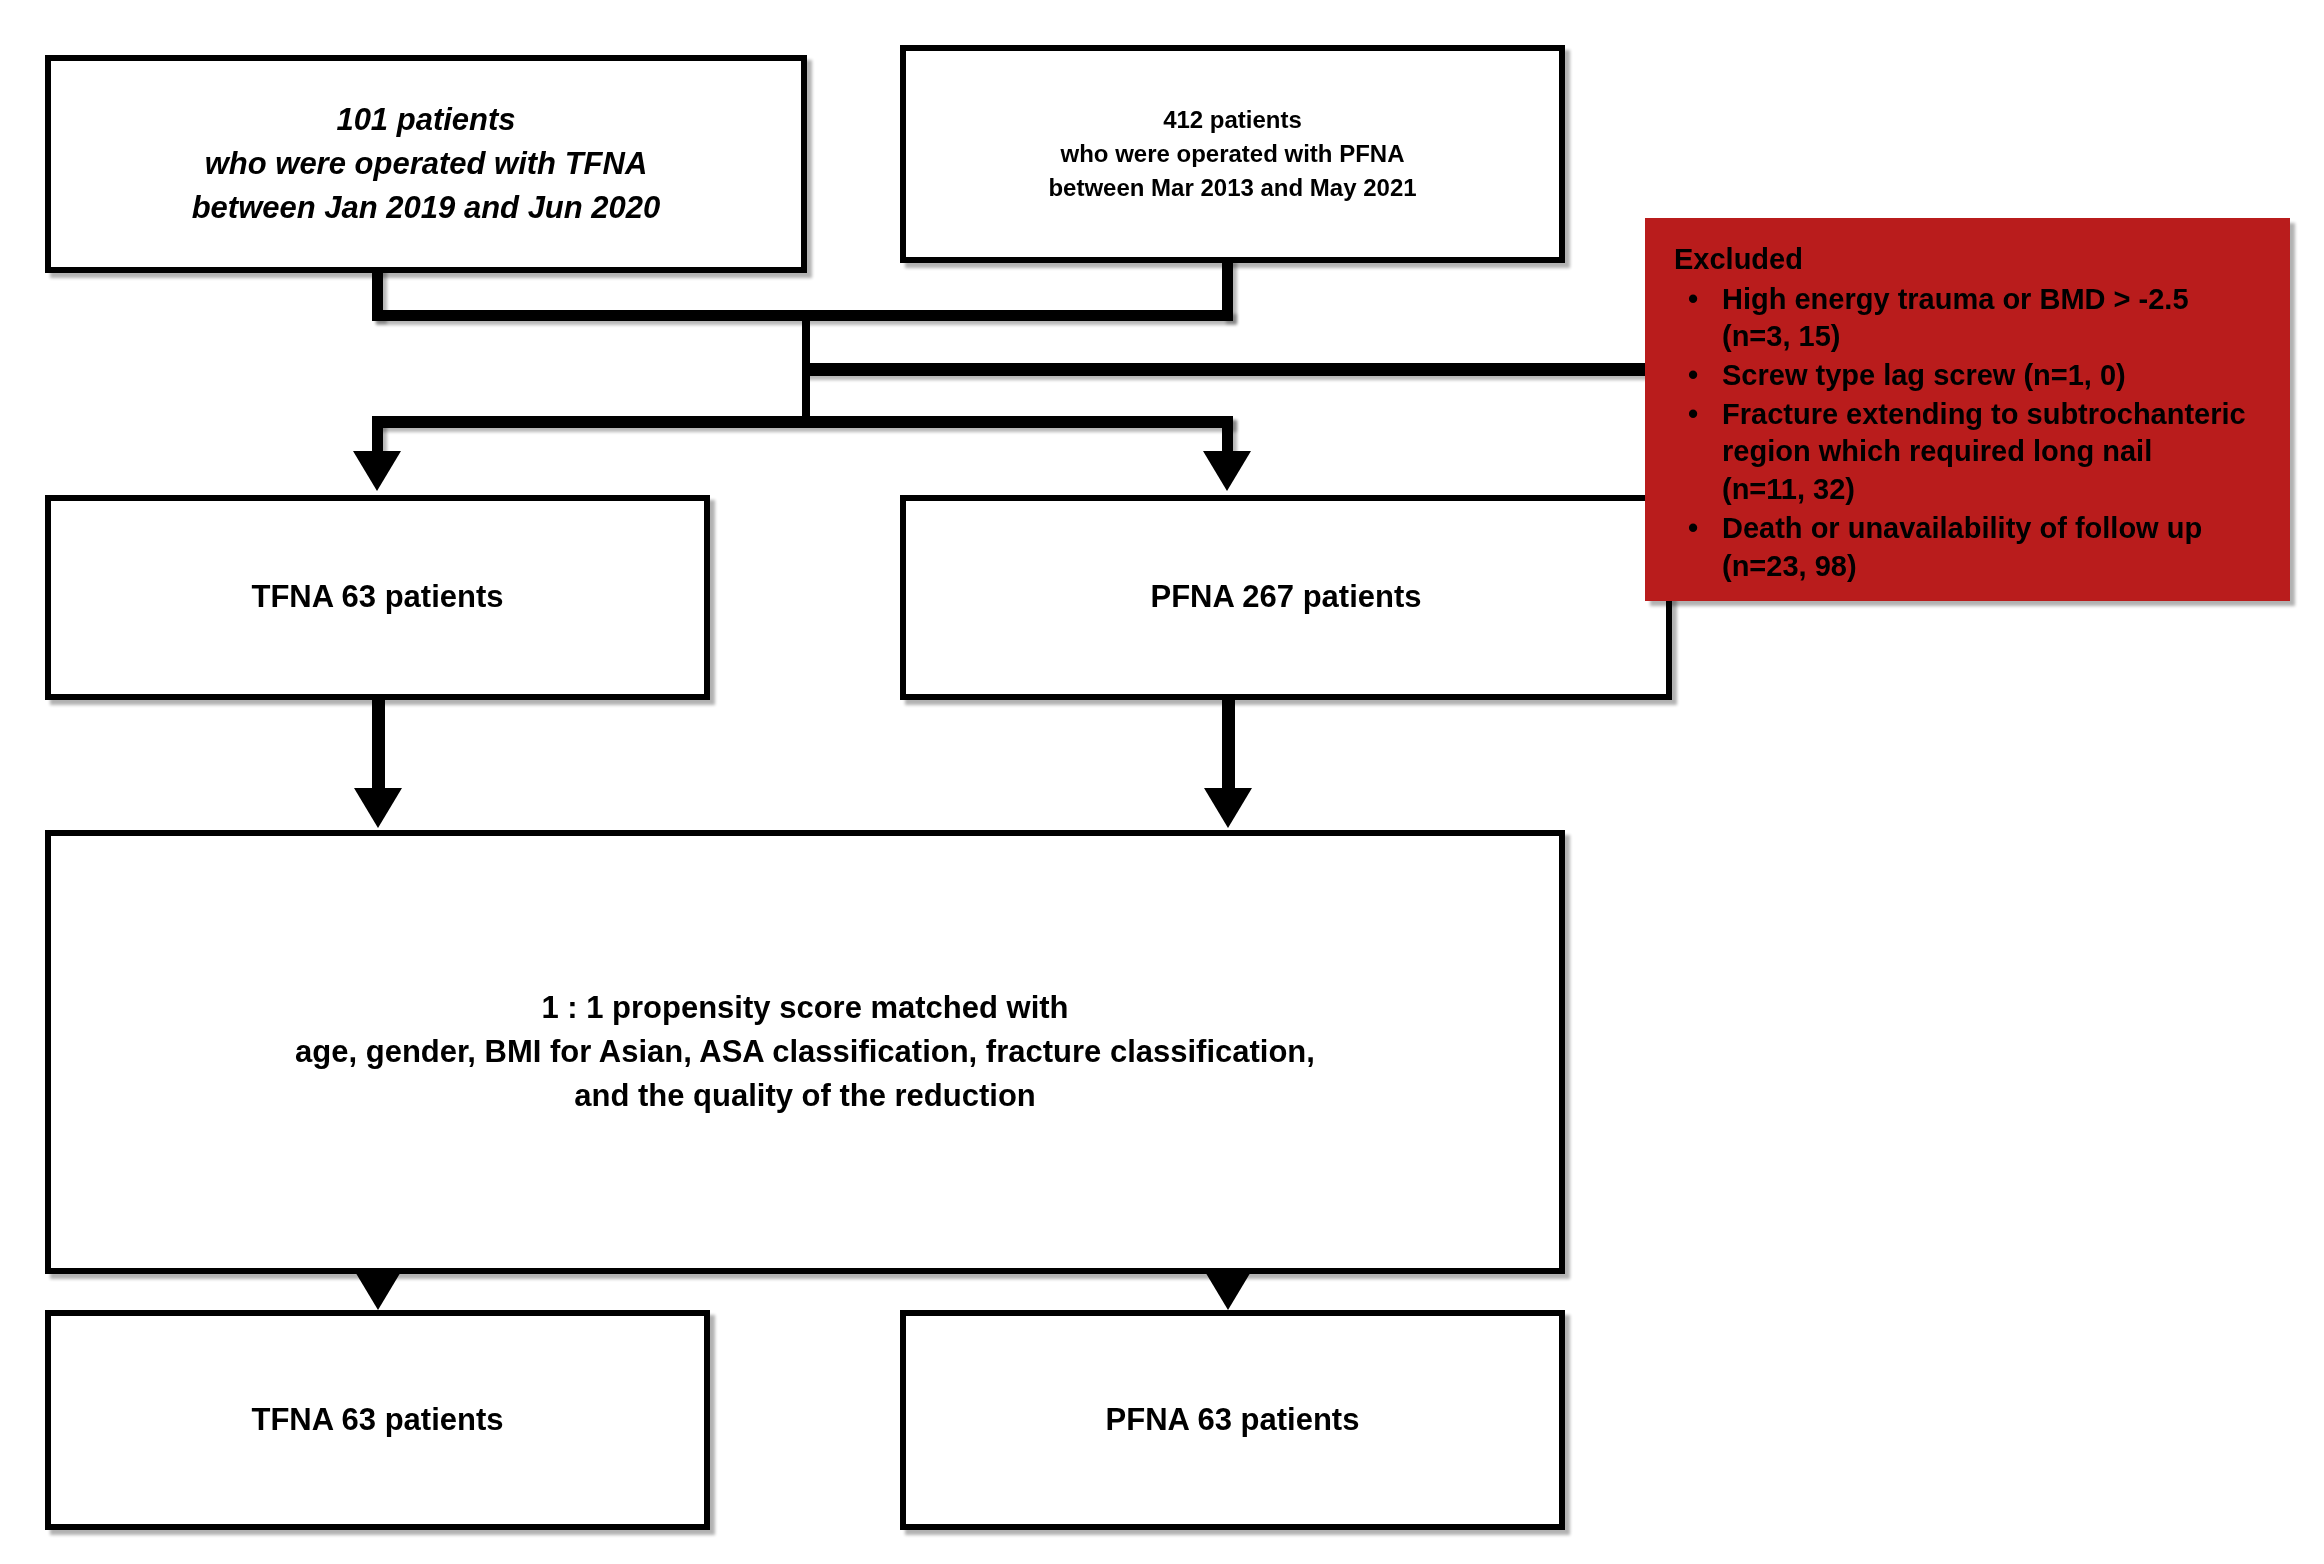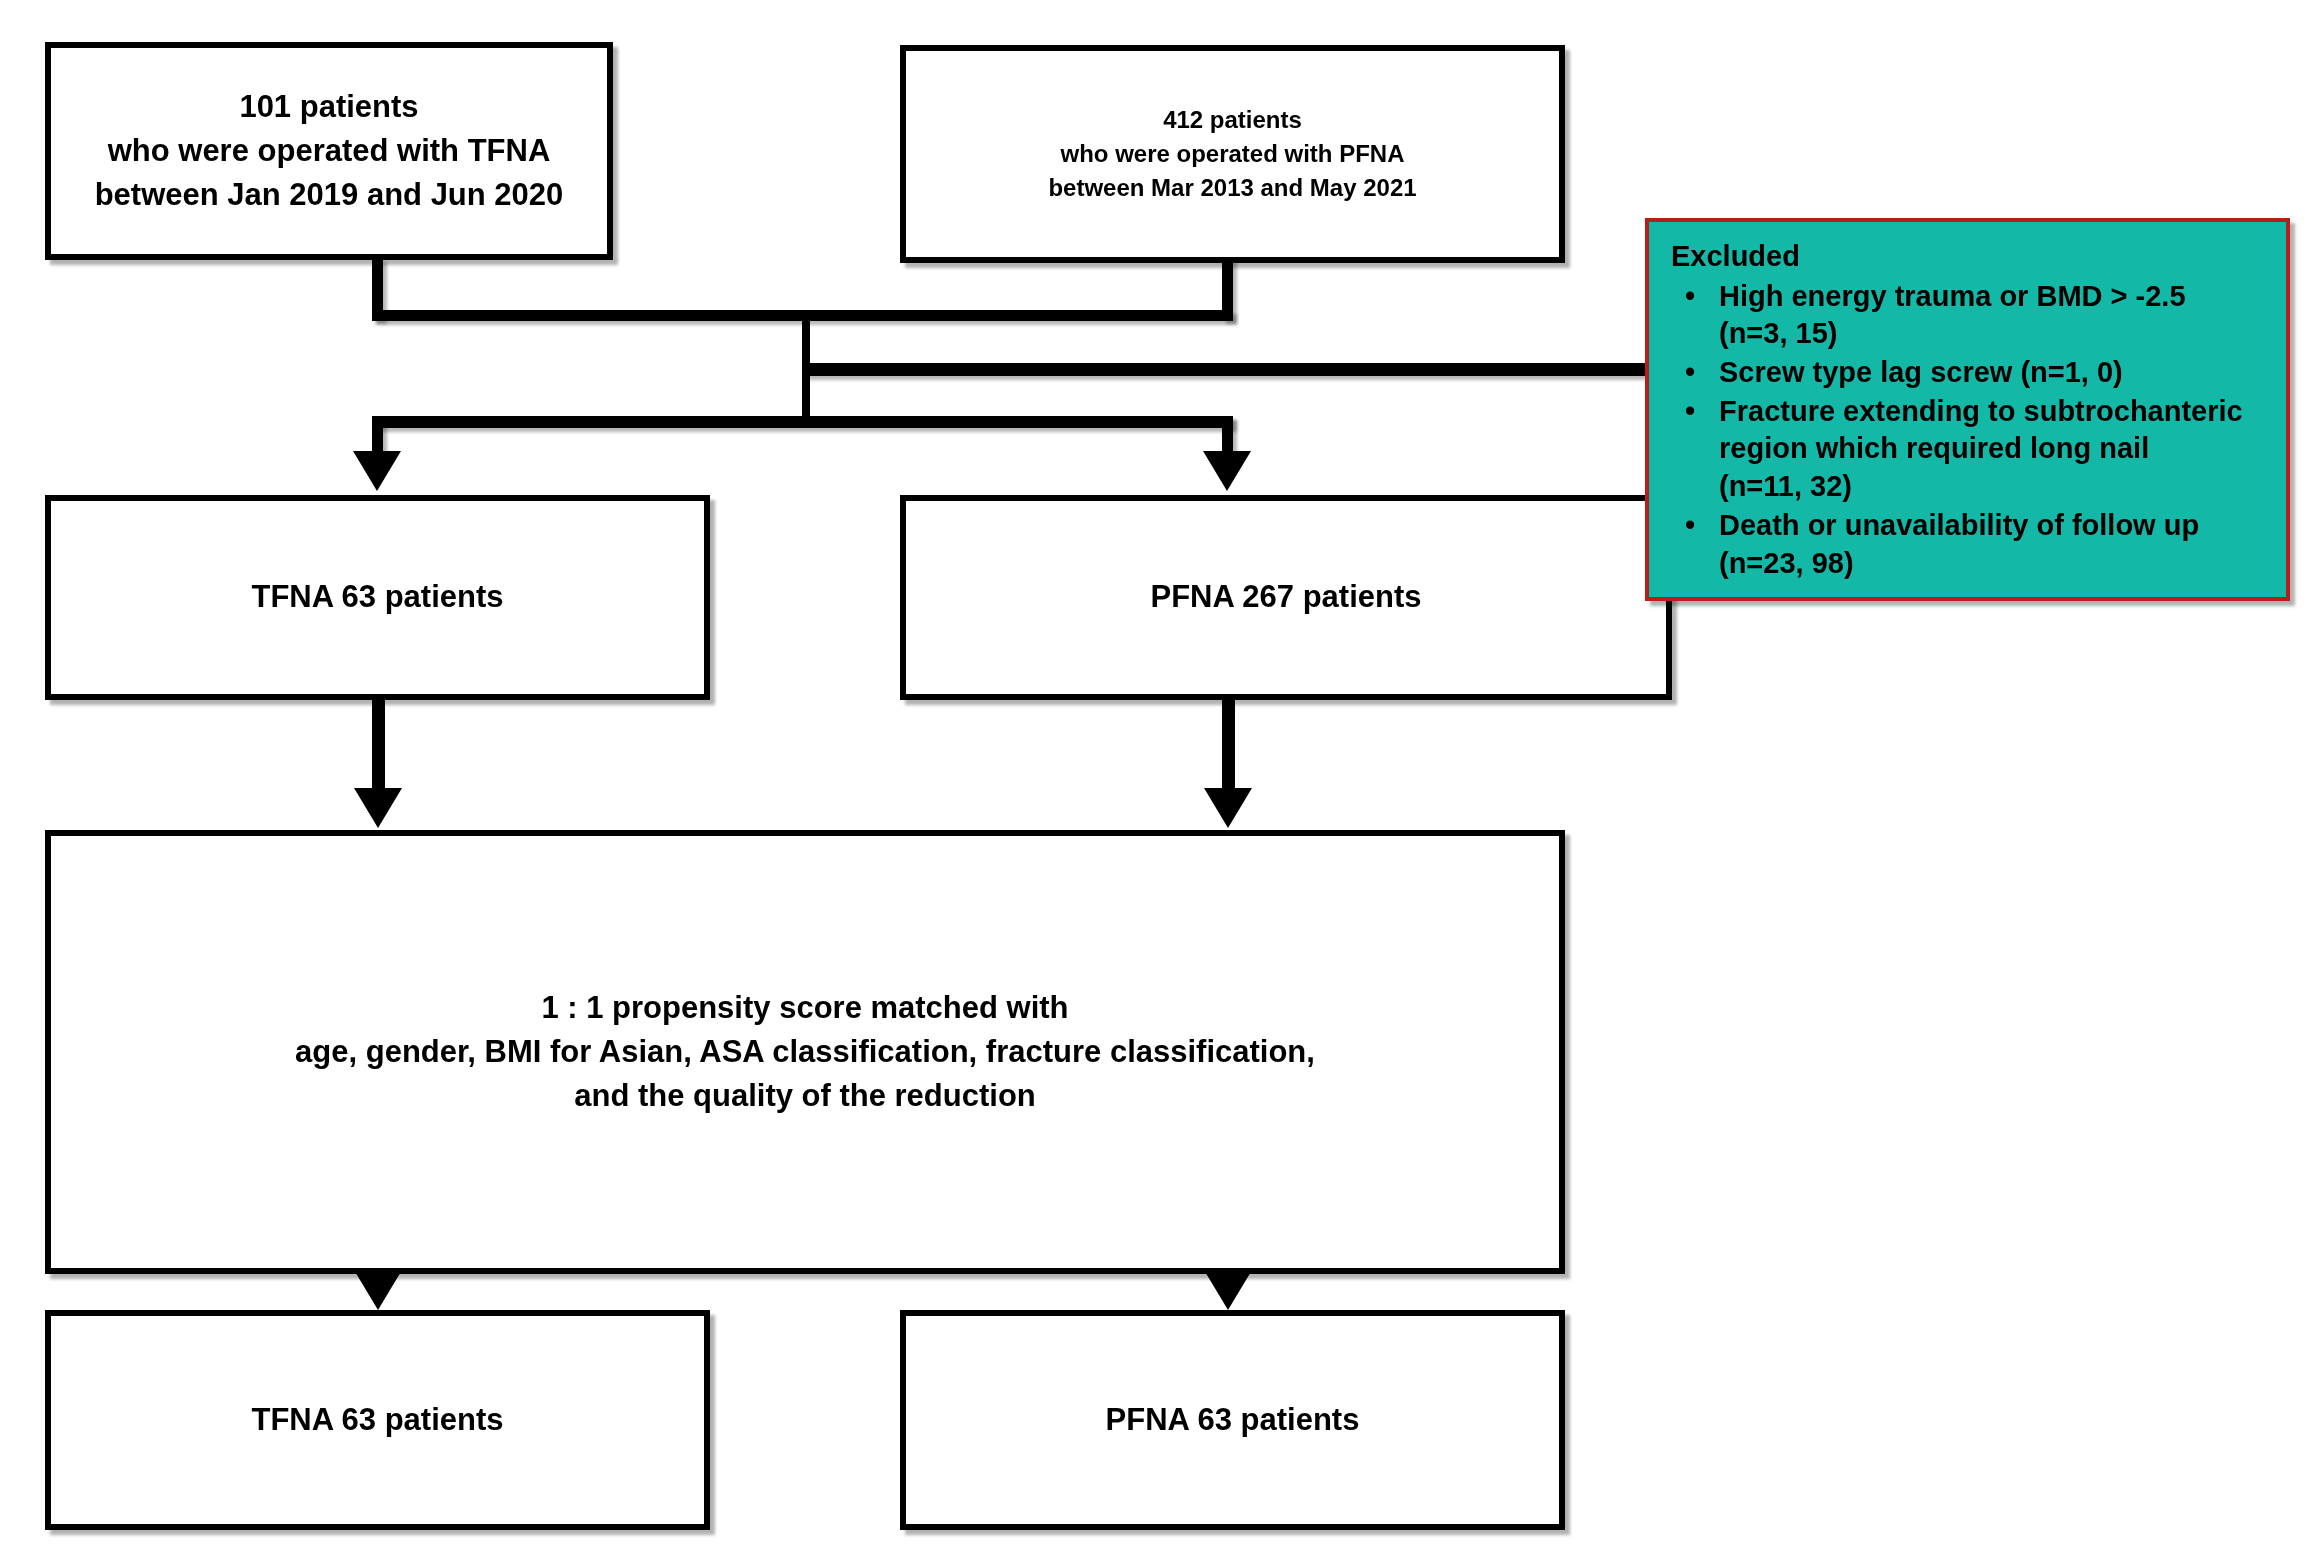--- a/index.html
+++ b/index.html
@@ -30,38 +30,38 @@
     justify-content: center;
     text-align: center;
     color: #000000;
     font-weight: bold;
     line-height: 1.42;
     z-index: 3;
     box-shadow: 5px 5px 3px rgba(0,0,0,0.30);
   }
   .box .txt { width: 100%; padding: 0 14px; }
 
-  .box-top-left  { left: 45px;  top: 42px;   width: 568px;  height: 218px; font-size: 31px; }
+  .box-top-left  { left: 45px;  top: 55px;   width: 762px;  height: 218px; font-size: 31px; font-style: italic; }
   .box-top-right { left: 900px; top: 45px;   width: 665px;  height: 218px; font-size: 24px; }
   .box-mid-left  { left: 45px;  top: 495px;  width: 665px;  height: 205px; font-size: 31px; }
   .box-mid-right { left: 900px; top: 495px;  width: 772px;  height: 205px; font-size: 31px; }
   .box-match     { left: 45px;  top: 830px;  width: 1520px; height: 444px; font-size: 31px; }
   .box-bot-left  { left: 45px;  top: 1310px; width: 665px;  height: 220px; font-size: 31px; }
   .box-bot-right { left: 900px; top: 1310px; width: 665px;  height: 220px; font-size: 31px; }
 
   
   .box-excluded {
     position: absolute;
     left: 1645px;
     top: 218px;
     width: 645px;
     height: 383px;
     box-sizing: border-box;
-    background: #14b8a6;
-    border: 4px solid #b91c1c;
+    background: #b91c1c;
+    border: 7px solid #b91c1c;
     z-index: 4;
     padding: 16px 18px 10px 22px;
     color: #000000;
     font-weight: bold;
     font-size: 29px;
     line-height: 1.30;
     text-align: left;
     box-shadow: 5px 5px 3px rgba(0,0,0,0.30);
   }
   .excl-title { margin: 0 0 2px 0; }

